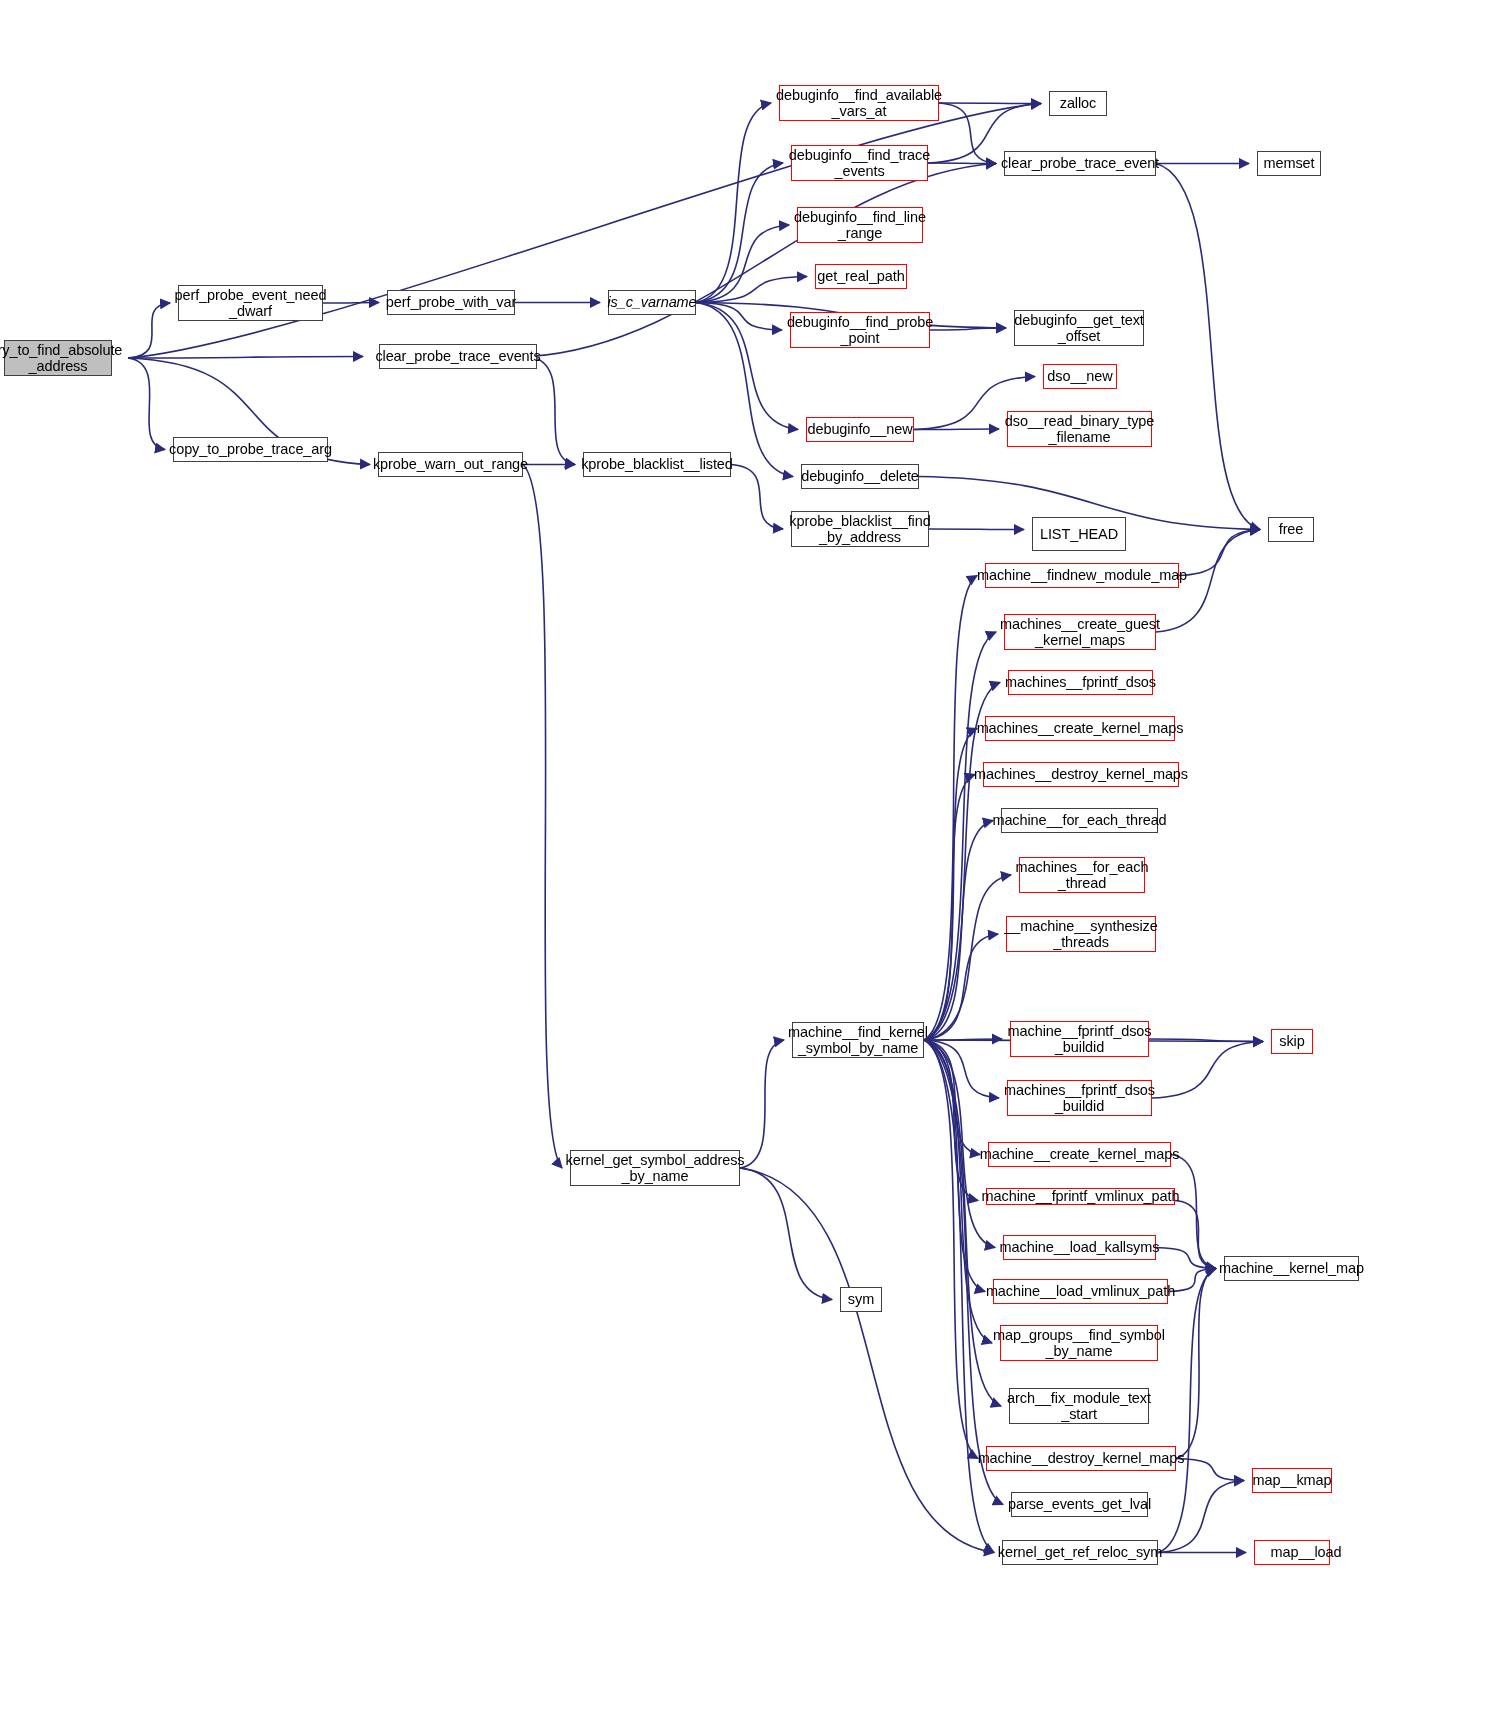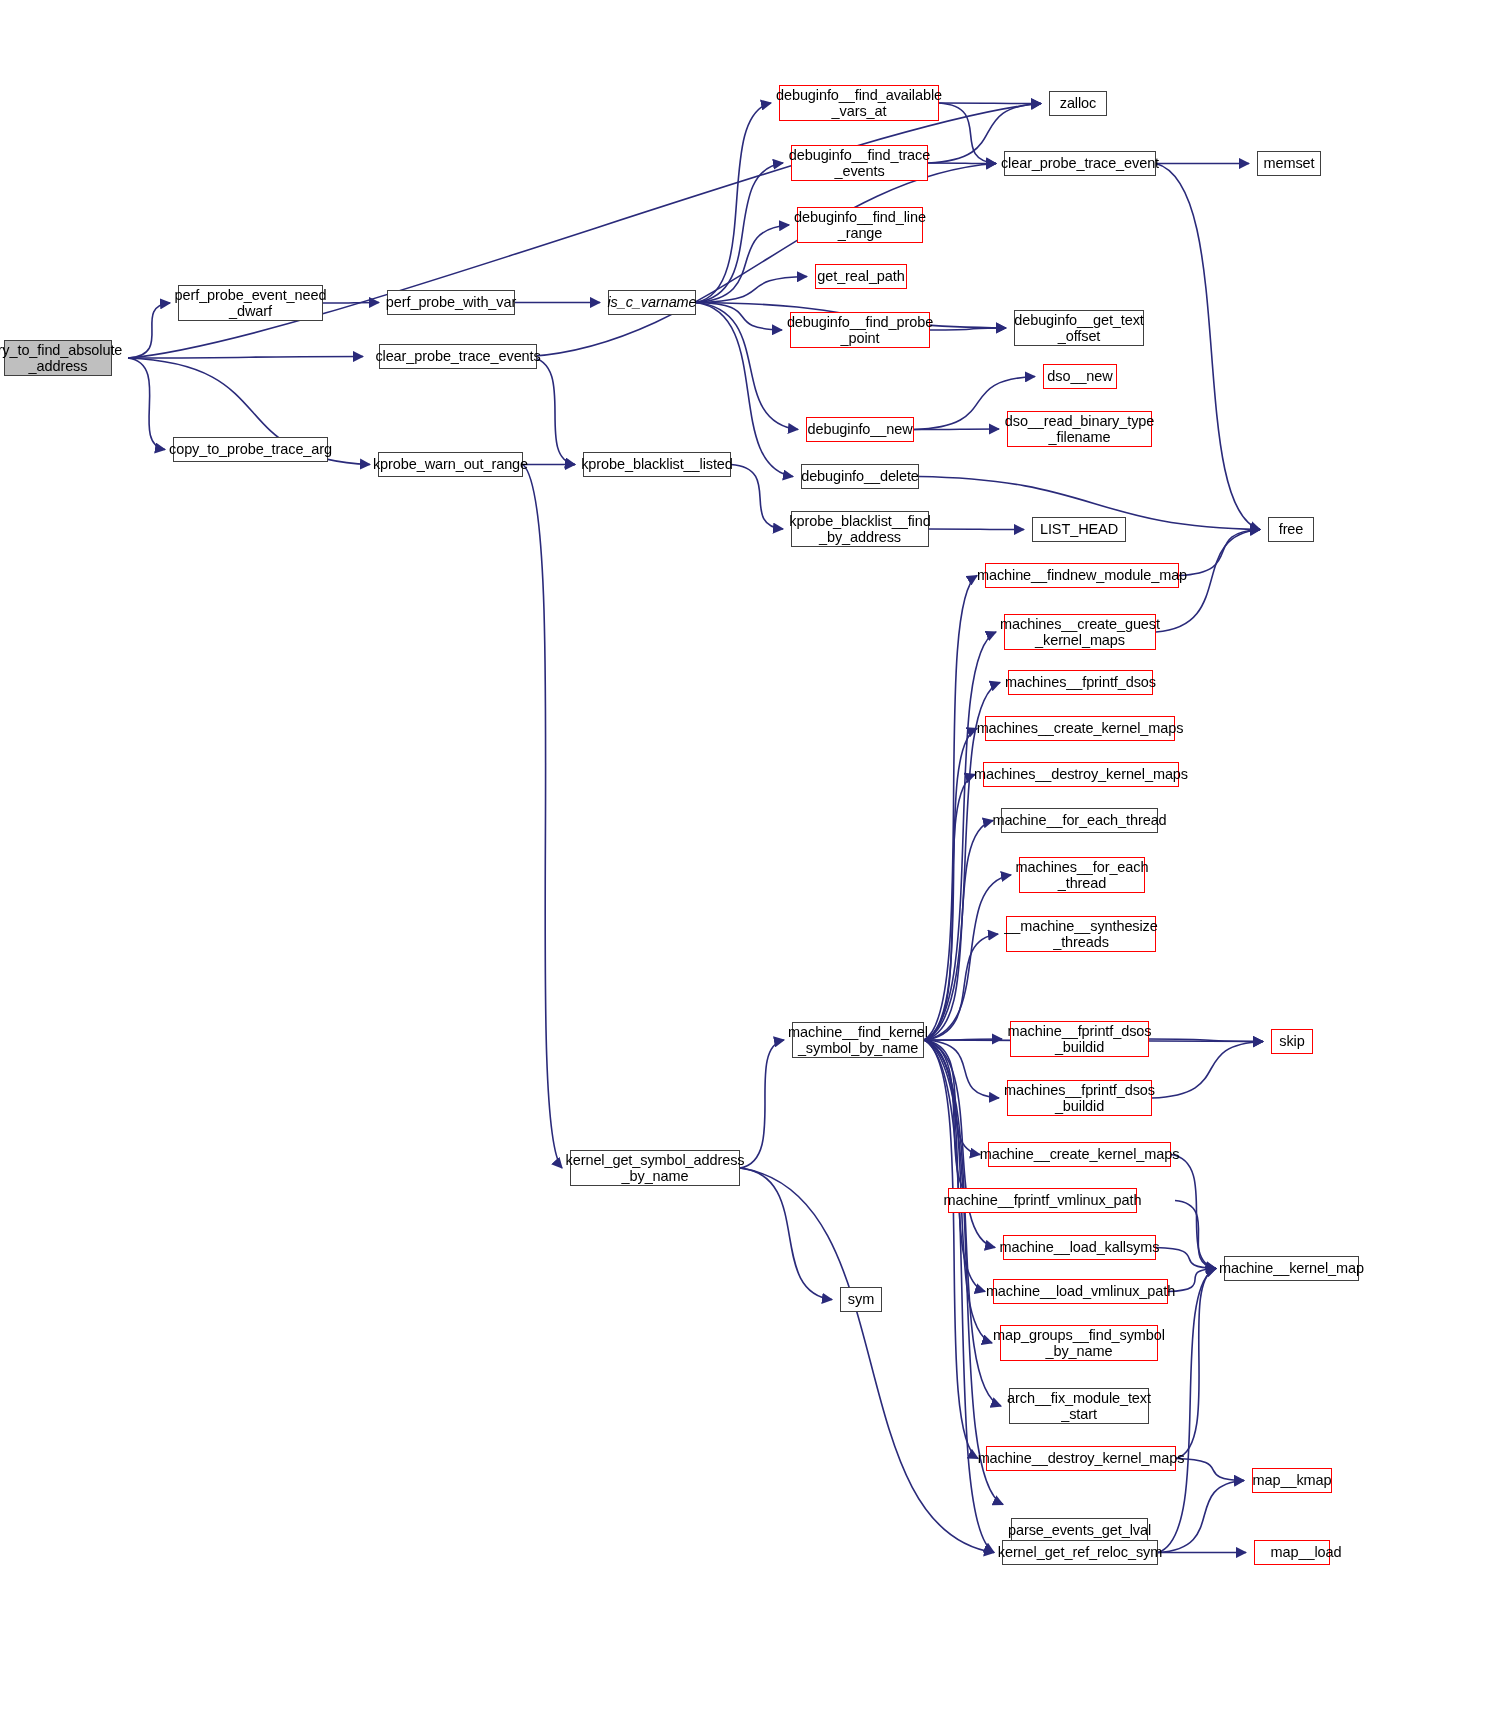--- a/index.html
+++ b/index.html
@@ -151,50 +151,50 @@
     <div class="node" style="left: 791px; top: 511px; width: 138px; height: 36px;">kprobe_blacklist__find
 _by_address</div>
     <div class="node" style="left: 1049px; top: 91px; width: 58px; height: 25px;">zalloc</div>
     <div class="node" style="left: 1004px; top: 151px; width: 152px; height: 25px;">clear_probe_trace_event</div>
     <div class="node" style="left: 1257px; top: 151px; width: 64px; height: 25px;">memset</div>
     <div class="node" style="left: 1014px; top: 310px; width: 130px; height: 36px;">debuginfo__get_text
 _offset</div>
     <div class="node red" style="left: 1043px; top: 364px; width: 74px; height: 25px;">dso__new</div>
     <div class="node red" style="left: 1007px; top: 411px; width: 145px; height: 36px;">dso__read_binary_type
 _filename</div>
-    <div class="node" style="left: 1032px; top: 517px; width: 94px; height: 25px;">LIST_HEAD</div>
+    <div class="node" style="left: 1032px; top: 517px; width: 94px; height: 34px;">LIST_HEAD</div>
     <div class="node" style="left: 1268px; top: 517px; width: 46px; height: 25px;">free</div>
     <div class="node red" style="left: 985px; top: 563px; width: 194px; height: 25px;">machine__findnew_module_map</div>
     <div class="node red" style="left: 1004px; top: 614px; width: 152px; height: 36px;">machines__create_guest
 _kernel_maps</div>
     <div class="node red" style="left: 1008px; top: 670px; width: 145px; height: 25px;">machines__fprintf_dsos</div>
     <div class="node red" style="left: 985px; top: 716px; width: 190px; height: 25px;">machines__create_kernel_maps</div>
     <div class="node red" style="left: 983px; top: 762px; width: 196px; height: 25px;">machines__destroy_kernel_maps</div>
     <div class="node" style="left: 1001px; top: 808px; width: 157px; height: 25px;">machine__for_each_thread</div>
     <div class="node red" style="left: 1019px; top: 857px; width: 126px; height: 36px;">machines__for_each
 _thread</div>
     <div class="node red" style="left: 1006px; top: 916px; width: 150px; height: 36px;">__machine__synthesize
 _threads</div>
     <div class="node" style="left: 792px; top: 1022px; width: 132px; height: 36px;">machine__find_kernel
 _symbol_by_name</div>
     <div class="node red" style="left: 1010px; top: 1021px; width: 139px; height: 36px;">machine__fprintf_dsos
 _buildid</div>
     <div class="node red" style="left: 1007px; top: 1080px; width: 145px; height: 36px;">machines__fprintf_dsos
 _buildid</div>
     <div class="node red" style="left: 1271px; top: 1029px; width: 42px; height: 25px;">skip</div>
     <div class="node red" style="left: 988px; top: 1142px; width: 183px; height: 25px;">machine__create_kernel_maps</div>
-    <div class="node red" style="left: 948px; top: 1188px; width: 189px; height: 25px; text-align: center;">machine__fprintf_vmlinux_path</div>
+    <div class="node red" style="left: 986px; top: 1188px; width: 189px; height: 17px; text-align: center;">machine__fprintf_vmlinux_path</div>
     <div class="node red" style="left: 1003px; top: 1235px; width: 153px; height: 25px;">machine__load_kallsyms</div>
     <div class="node red" style="left: 993px; top: 1279px; width: 175px; height: 25px;">machine__load_vmlinux_path</div>
     <div class="node red" style="left: 1000px; top: 1325px; width: 158px; height: 36px;">map_groups__find_symbol
 _by_name</div>
     <div class="node" style="left: 1009px; top: 1388px; width: 140px; height: 36px;">arch__fix_module_text
 _start</div>
     <div class="node" style="left: 1224px; top: 1256px; width: 135px; height: 25px;">machine__kernel_map</div>
     <div class="node red" style="left: 986px; top: 1446px; width: 190px; height: 25px;">machine__destroy_kernel_maps</div>
-    <div class="node" style="left: 1011px; top: 1492px; width: 137px; height: 25px; margin-top: 26px;">parse_events_get_lval</div>
+    <div class="node" style="left: 1011px; top: 1492px; width: 137px; height: 25px;">parse_events_get_lval</div>
     <div class="node" style="left: 1002px; top: 1540px; width: 156px; height: 25px;">kernel_get_ref_reloc_sym</div>
     <div class="node red" style="left: 1252px; top: 1468px; width: 80px; height: 25px;">map__kmap</div>
     <div class="node red" style="left: 1254px; top: 1540px; width: 76px; height: 25px; padding-left: 28px;">map__load</div>
     <div class="node" style="left: 570px; top: 1150px; width: 170px; height: 36px;">kernel_get_symbol_address
 _by_name</div>
     <div class="node" style="left: 840px; top: 1287px; width: 42px; height: 25px;">sym</div>
   </div>
 
 </body></html>

